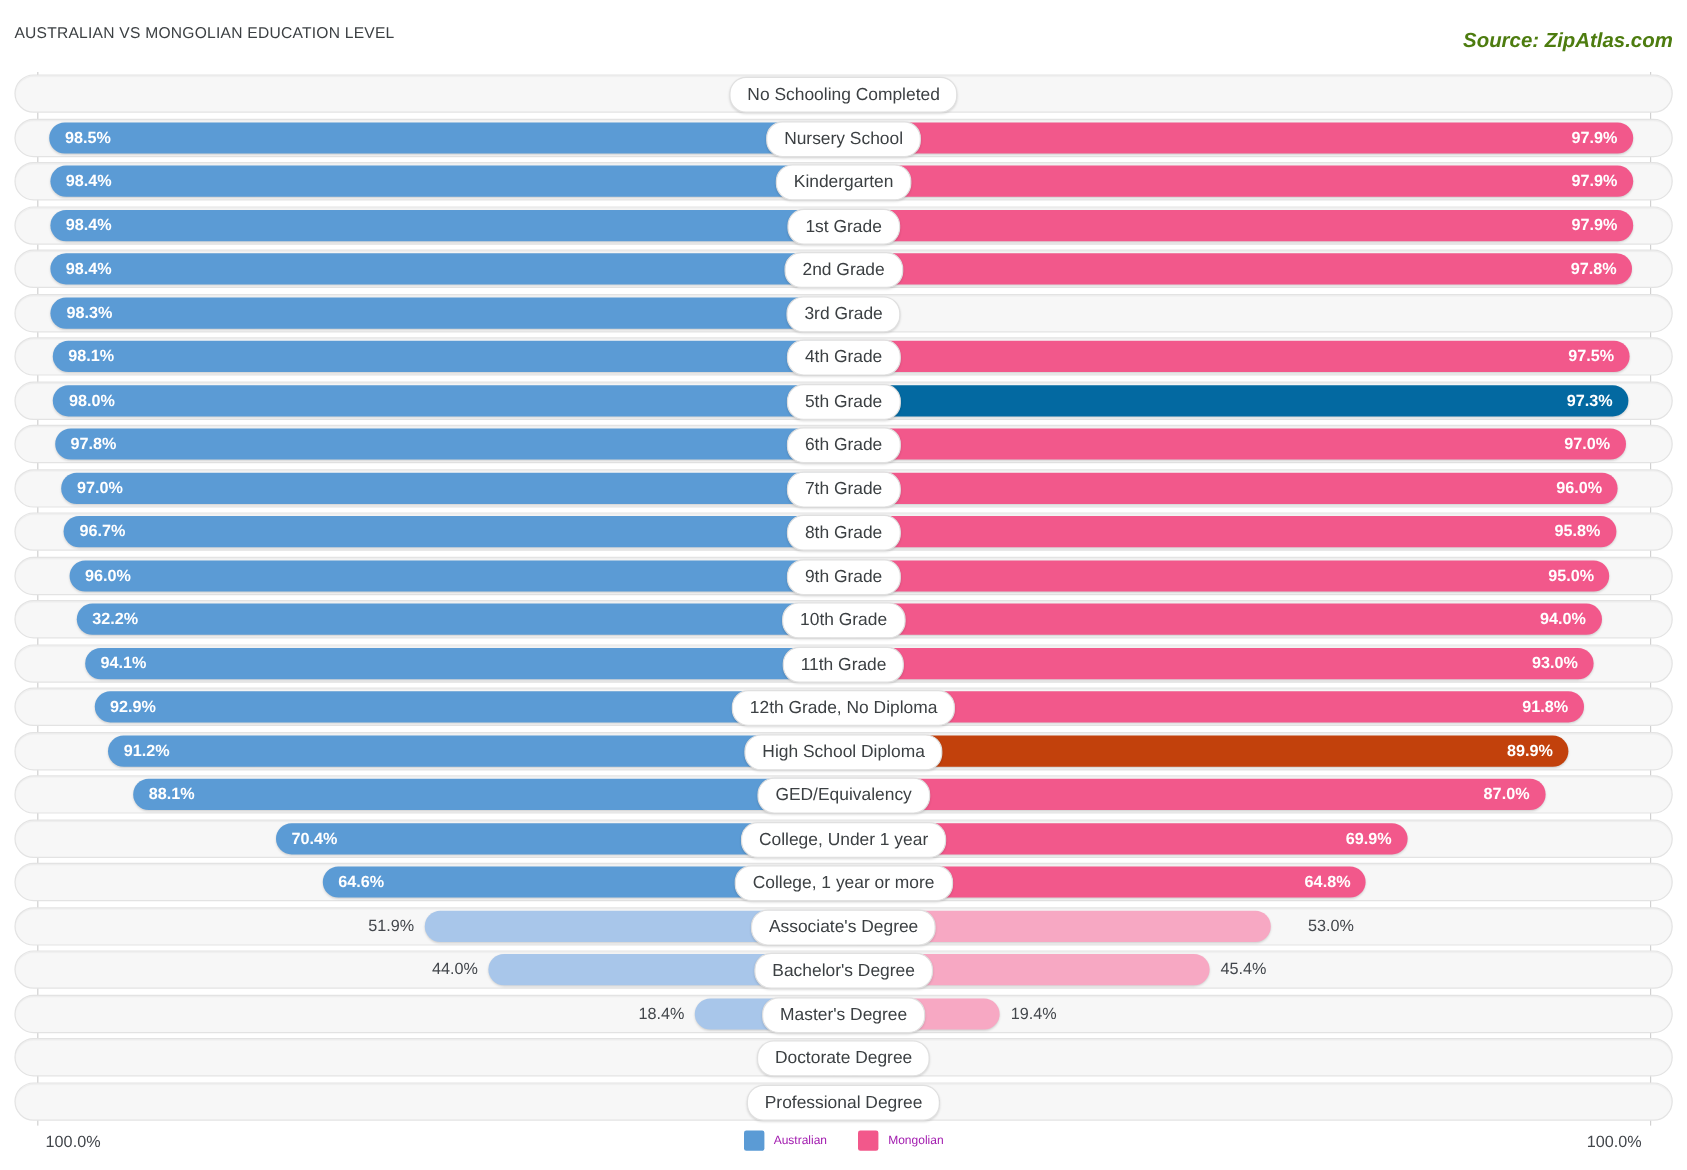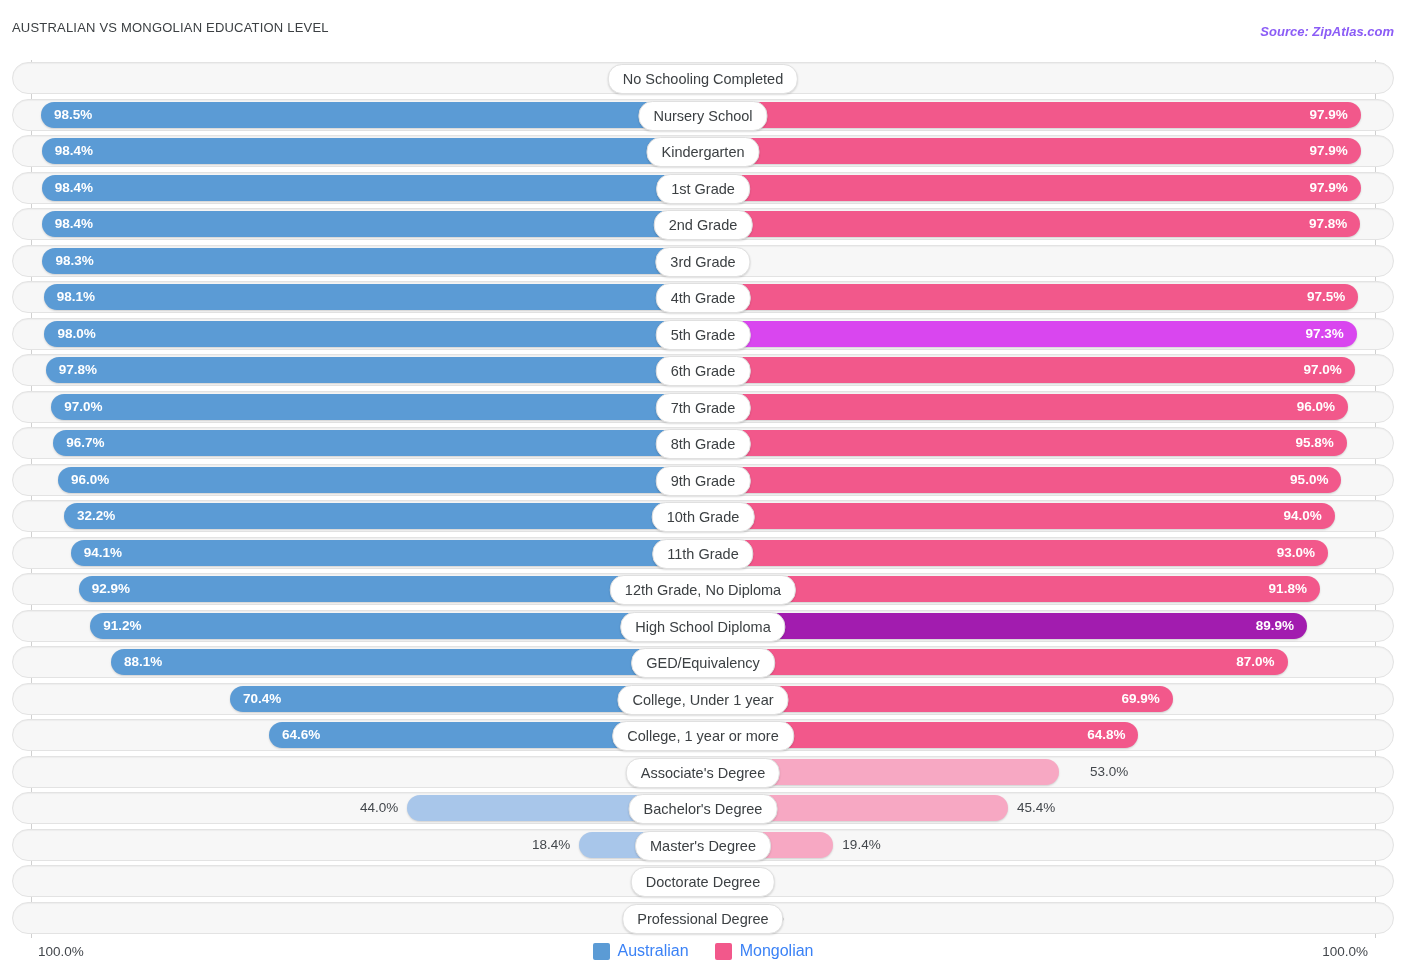--- a/index.html
+++ b/index.html
@@ -16,21 +16,21 @@
   .hdr{
     position:absolute;left:0;top:0;width:1406px;height:58px;
   }
   .title{
     position:absolute;left:12px;top:20px;
     font-size:13px;letter-spacing:.2px;color:#3c4043;font-weight:400;
     white-space:nowrap;
   }
   .source{
     position:absolute;right:12px;top:24px;
-    font-size:13px;font-style:italic;font-weight:bold;color:#8b5cf6;
+    font-size:17px;font-style:italic;font-weight:bold;color:#4d7c0f;
     white-space:nowrap;
   }
 
   
   .chart{
     position:absolute;left:0;top:58px;width:1406px;height:880px;
   }
   .axisline{
     position:absolute;top:2px;width:1px;height:878px;background:#d0d0d0;
   }
@@ -99,21 +99,21 @@
   
   .foot{position:absolute;left:0;top:938px;width:1406px;height:37px;}
   .axmin{position:absolute;top:6px;left:38px;font-size:13.5px;color:#43474c;}
   .axmax{position:absolute;top:6px;right:38px;font-size:13.5px;color:#43474c;}
   .legend{
     position:absolute;left:0;right:0;top:4px;
     display:flex;justify-content:center;align-items:center;gap:26px;
   }
   .lg{display:flex;align-items:center;gap:8px;}
   .sw{width:17px;height:17px;border-radius:2px;display:inline-block;}
-  .lgt{font-size:16px;color:#3b82f6;}
+  .lgt{font-size:10px;color:#a21caf;}
 </style>
 </head>
 <body>
 
 <div class="page">
 
   <div class="hdr">
     <div class="title">AUSTRALIAN VS MONGOLIAN EDUCATION LEVEL</div>
     <div class="source">Source: ZipAtlas.com</div>
   </div>
@@ -214,21 +214,21 @@
           <div class="pill">4th Grade</div>
         </div>
         <div class="row">
           <div class="track"></div>
           <div class="half left">
             <div class="bar l" title="5th Grade — Australian: 98.0%" style="width: 658.56px; background: rgb(91, 155, 213);">
               <span class="v">98.0%</span>
             </div>
           </div>
           <div class="half right">
-            <div class="bar r" title="5th Grade — Mongolian: 97.3%" style="width: 653.856px; background: #d946ef;">
+            <div class="bar r" title="5th Grade — Mongolian: 97.3%" style="width: 653.856px; background: #0369a1;">
               <span class="v">97.3%</span>
             </div>
           </div>
           <div class="pill">5th Grade</div>
         </div>
         <div class="row">
           <div class="track"></div>
           <div class="half left">
             <div class="bar l" title="6th Grade — Australian: 97.8%" style="width: 657.216px; background: rgb(91, 155, 213);">
               <span class="v">97.8%</span>
@@ -326,21 +326,21 @@
           <div class="pill">12th Grade, No Diploma</div>
         </div>
         <div class="row">
           <div class="track"></div>
           <div class="half left">
             <div class="bar l" title="High School Diploma — Australian: 91.2%" style="width: 612.864px; background: rgb(91, 155, 213);">
               <span class="v">91.2%</span>
             </div>
           </div>
           <div class="half right">
-            <div class="bar r" title="High School Diploma — Mongolian: 89.9%" style="width: 604.128px; background: #a21caf;">
+            <div class="bar r" title="High School Diploma — Mongolian: 89.9%" style="width: 604.128px; background: #c2410c;">
               <span class="v">89.9%</span>
             </div>
           </div>
           <div class="pill">High School Diploma</div>
         </div>
         <div class="row">
           <div class="track"></div>
           <div class="half left">
             <div class="bar l" title="GED/Equivalency — Australian: 88.1%" style="width: 592.032px; background: rgb(91, 155, 213);">
               <span class="v">88.1%</span>
@@ -376,20 +376,24 @@
           </div>
           <div class="half right">
             <div class="bar r" title="College, 1 year or more — Mongolian: 64.8%" style="width: 435.456px; background: rgb(242, 88, 139);">
               <span class="v">64.8%</span>
             </div>
           </div>
           <div class="pill">College, 1 year or more</div>
         </div>
         <div class="row">
           <div class="track"></div>
+          <div class="half left">
+            <div class="bar l" title="Associate's Degree — Australian: 51.9%" style="width: 348.768px; background: rgb(168, 198, 234);"></div>
+            <span class="vout" style="right: 357.768px;">51.9%</span>
+          </div>
           <div class="half right">
             <div class="bar r" title="Associate's Degree — Mongolian: 53.0%" style="width: 356.16px; background: rgb(247, 168, 195);"></div>
             <span class="vout" style="left: 387px;">53.0%</span>
           </div>
           <div class="pill">Associate's Degree</div>
         </div>
         <div class="row">
           <div class="track"></div>
           <div class="half left">
             <div class="bar l" title="Bachelor's Degree — Australian: 44.0%" style="width: 295.68px; background: rgb(168, 198, 234);"></div>

